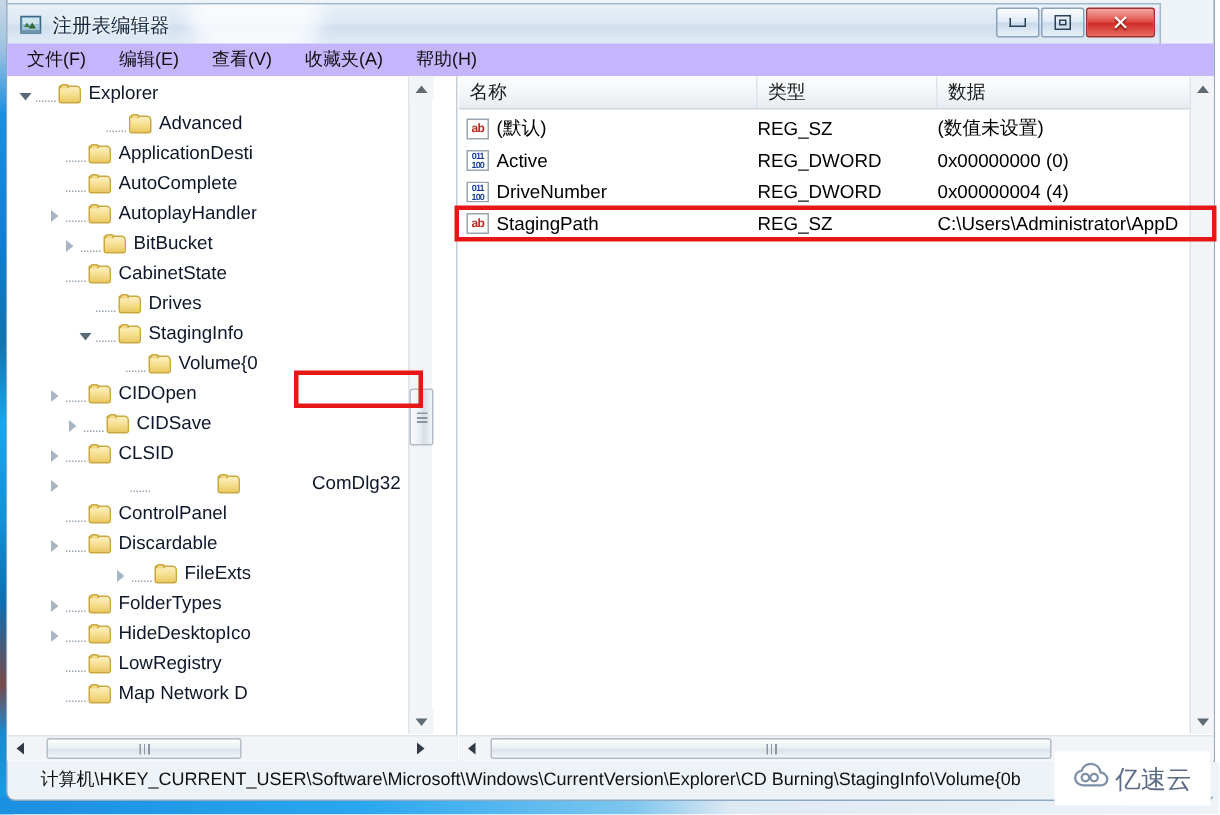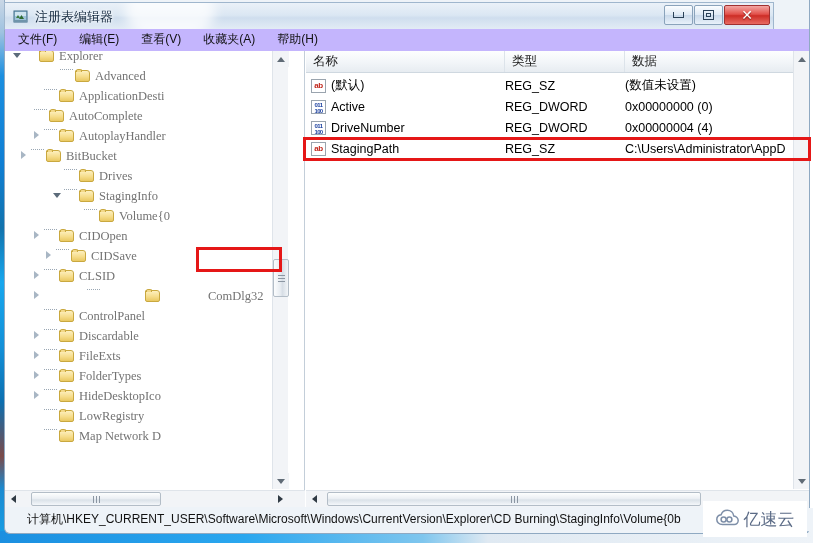--- a/index.html
+++ b/index.html
@@ -93,22 +93,22 @@
   .tree-pane{
     position:absolute;left:0;top:0;width:300px;height:456px;
     background:#fff;border-right:1px solid #c3ced9;
     box-sizing:border-box;overflow:hidden;
   }
   .tree-scroll{
     position:absolute;left:0;top:0;width:284px;height:438px;overflow:hidden;
   }
   .tree-list{position:absolute;left:0;top:-2px;width:300px;}
   .tnode{
-    height:20px;display:flex;align-items:flex-start;white-space:nowrap;
-    font-size:12.5px;color:#737373;position:relative;font-family:Liberation Serif, serif;
+    height:20px;display:flex;align-items:flex-end;white-space:nowrap;
+    font-size:12.5px;color:#0f172a;position:relative;
   }
   .twist{
     width:11px;height:11px;margin-right:2px;flex:0 0 11px;
     display:flex;align-items:center;justify-content:center;
   }
   .twist .closed{
     width:0;height:0;border-left:5px solid #a8b6c4;
     border-top:4px solid transparent;border-bottom:4px solid transparent;
   }
   .twist .open{
@@ -289,54 +289,60 @@
     <div class="tree-scroll">
       <div class="tree-list" id="tree-list">
           <div class="tnode" style="padding-left: 6px;">
             <span class="twist">
               <span class="open"></span>
             </span>
             <span class="dots"></span>
             <span class="folder"></span>
             <span class="tlabel">Explorer</span>
           </div>
-          <div class="tnode" style="padding-left: 42px;">
+          <div class="tnode" style="padding-left: 26px; margin-left: 27px;">
             <span class="twist"></span>
             <span class="dots"></span>
             <span class="folder"></span>
             <span class="tlabel">Advanced</span>
           </div>
           <div class="tnode" style="padding-left: 26px;">
             <span class="twist"></span>
             <span class="dots"></span>
             <span class="folder"></span>
             <span class="tlabel">ApplicationDesti</span>
           </div>
-          <div class="tnode" style="padding-left: 16px;">
+          <div class="tnode" style="padding-left: 26px;">
             <span class="twist"></span>
             <span class="dots"></span>
             <span class="folder"></span>
             <span class="tlabel">AutoComplete</span>
           </div>
           <div class="tnode" style="padding-left: 26px;">
             <span class="twist">
               <span class="closed"></span>
             </span>
             <span class="dots"></span>
             <span class="folder"></span>
             <span class="tlabel">AutoplayHandler</span>
           </div>
-          <div class="tnode" style="padding-left: 13px;">
+          <div class="tnode" style="padding-left: 36px;">
             <span class="twist">
               <span class="closed"></span>
             </span>
             <span class="dots"></span>
             <span class="folder"></span>
             <span class="tlabel">BitBucket</span>
           </div>
+          <div class="tnode" style="padding-left: 26px;">
+            <span class="twist"></span>
+            <span class="dots"></span>
+            <span class="folder"></span>
+            <span class="tlabel">CabinetState</span>
+          </div>
           <div class="tnode" style="padding-left: 46px;">
             <span class="twist"></span>
             <span class="dots"></span>
             <span class="folder"></span>
             <span class="tlabel">Drives</span>
           </div>
           <div class="tnode" style="padding-left: 46px;">
             <span class="twist">
               <span class="open"></span>
             </span>
@@ -389,21 +395,21 @@
             <span class="tlabel">ControlPanel</span>
           </div>
           <div class="tnode" style="padding-left: 26px;">
             <span class="twist">
               <span class="closed"></span>
             </span>
             <span class="dots"></span>
             <span class="folder"></span>
             <span class="tlabel">Discardable</span>
           </div>
-          <div class="tnode" style="padding-left: 26px;">
+          <div class="tnode" style="padding-left: 26px; margin-left: 44px;">
             <span class="twist">
               <span class="closed"></span>
             </span>
             <span class="dots"></span>
             <span class="folder"></span>
             <span class="tlabel">FileExts</span>
           </div>
           <div class="tnode" style="padding-left: 26px;">
             <span class="twist">
               <span class="closed"></span>

